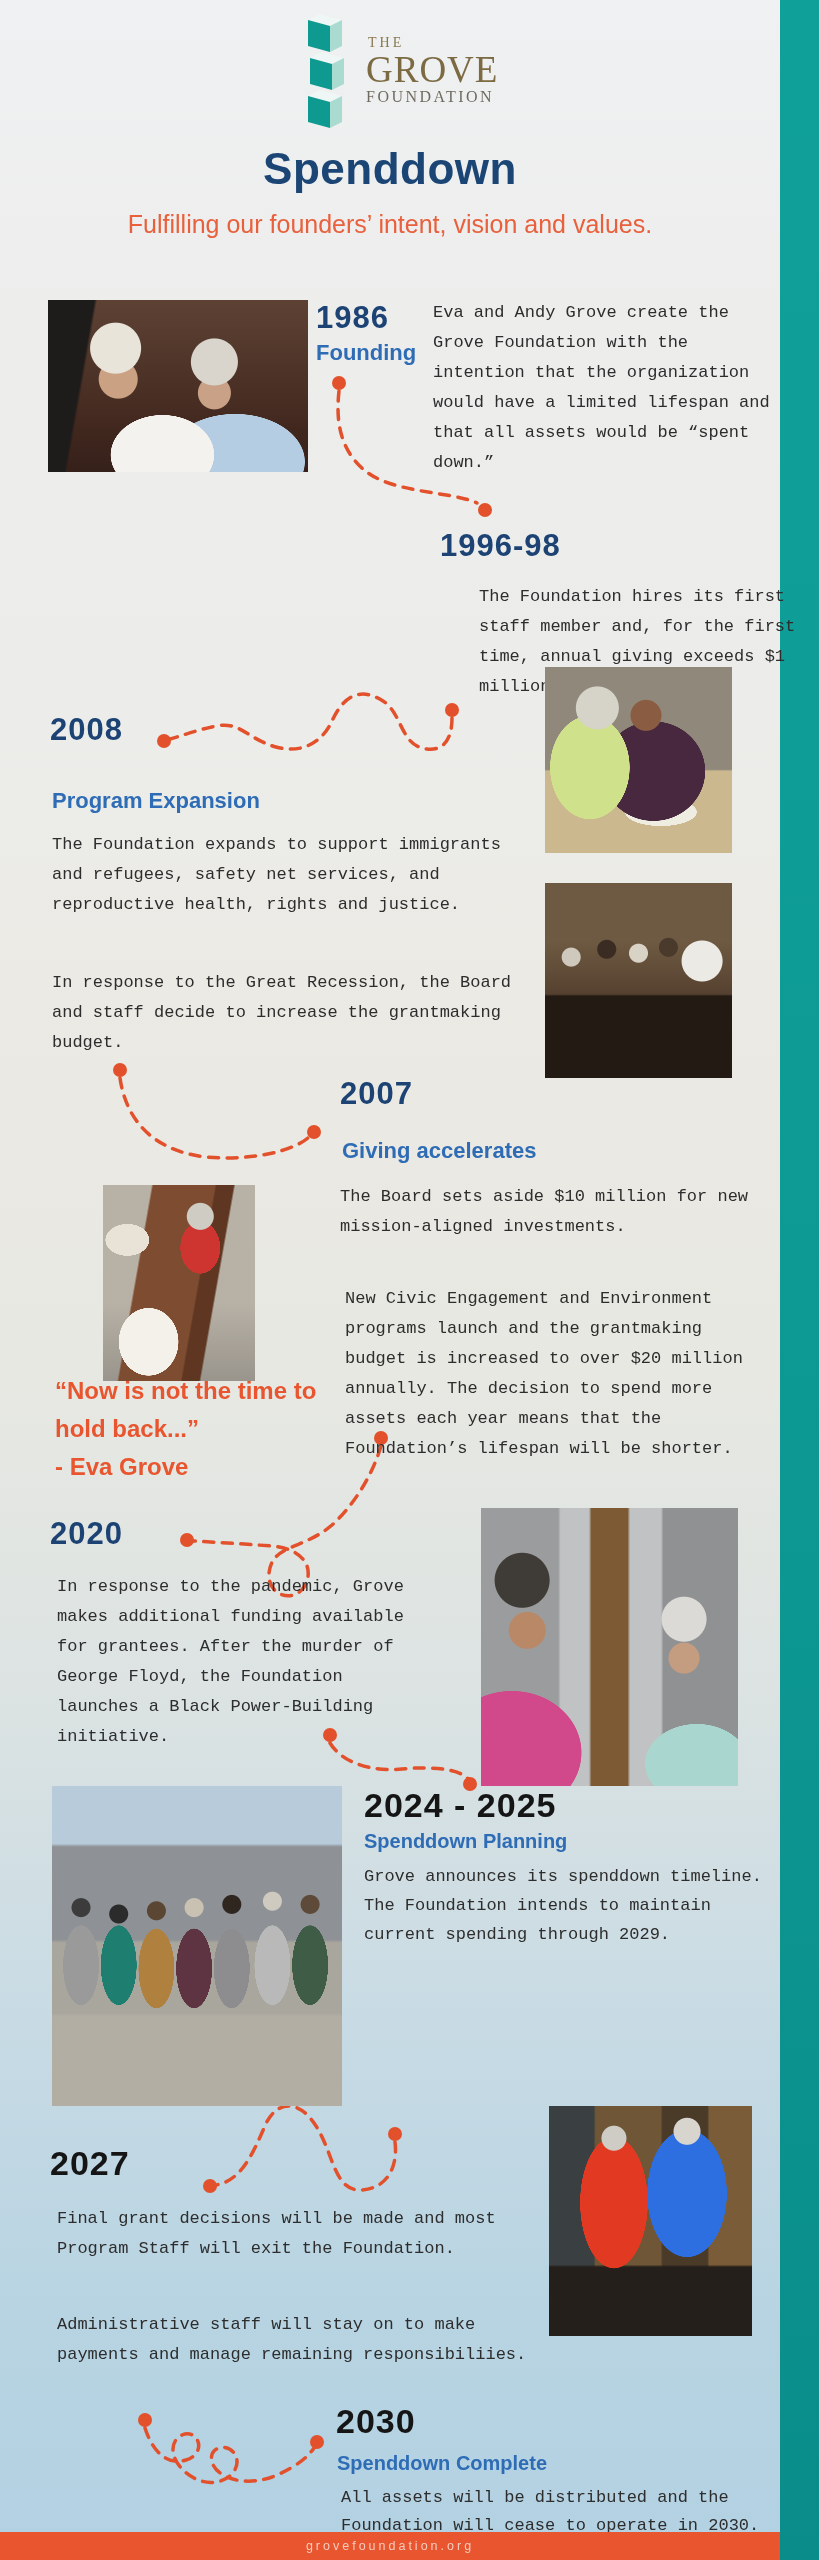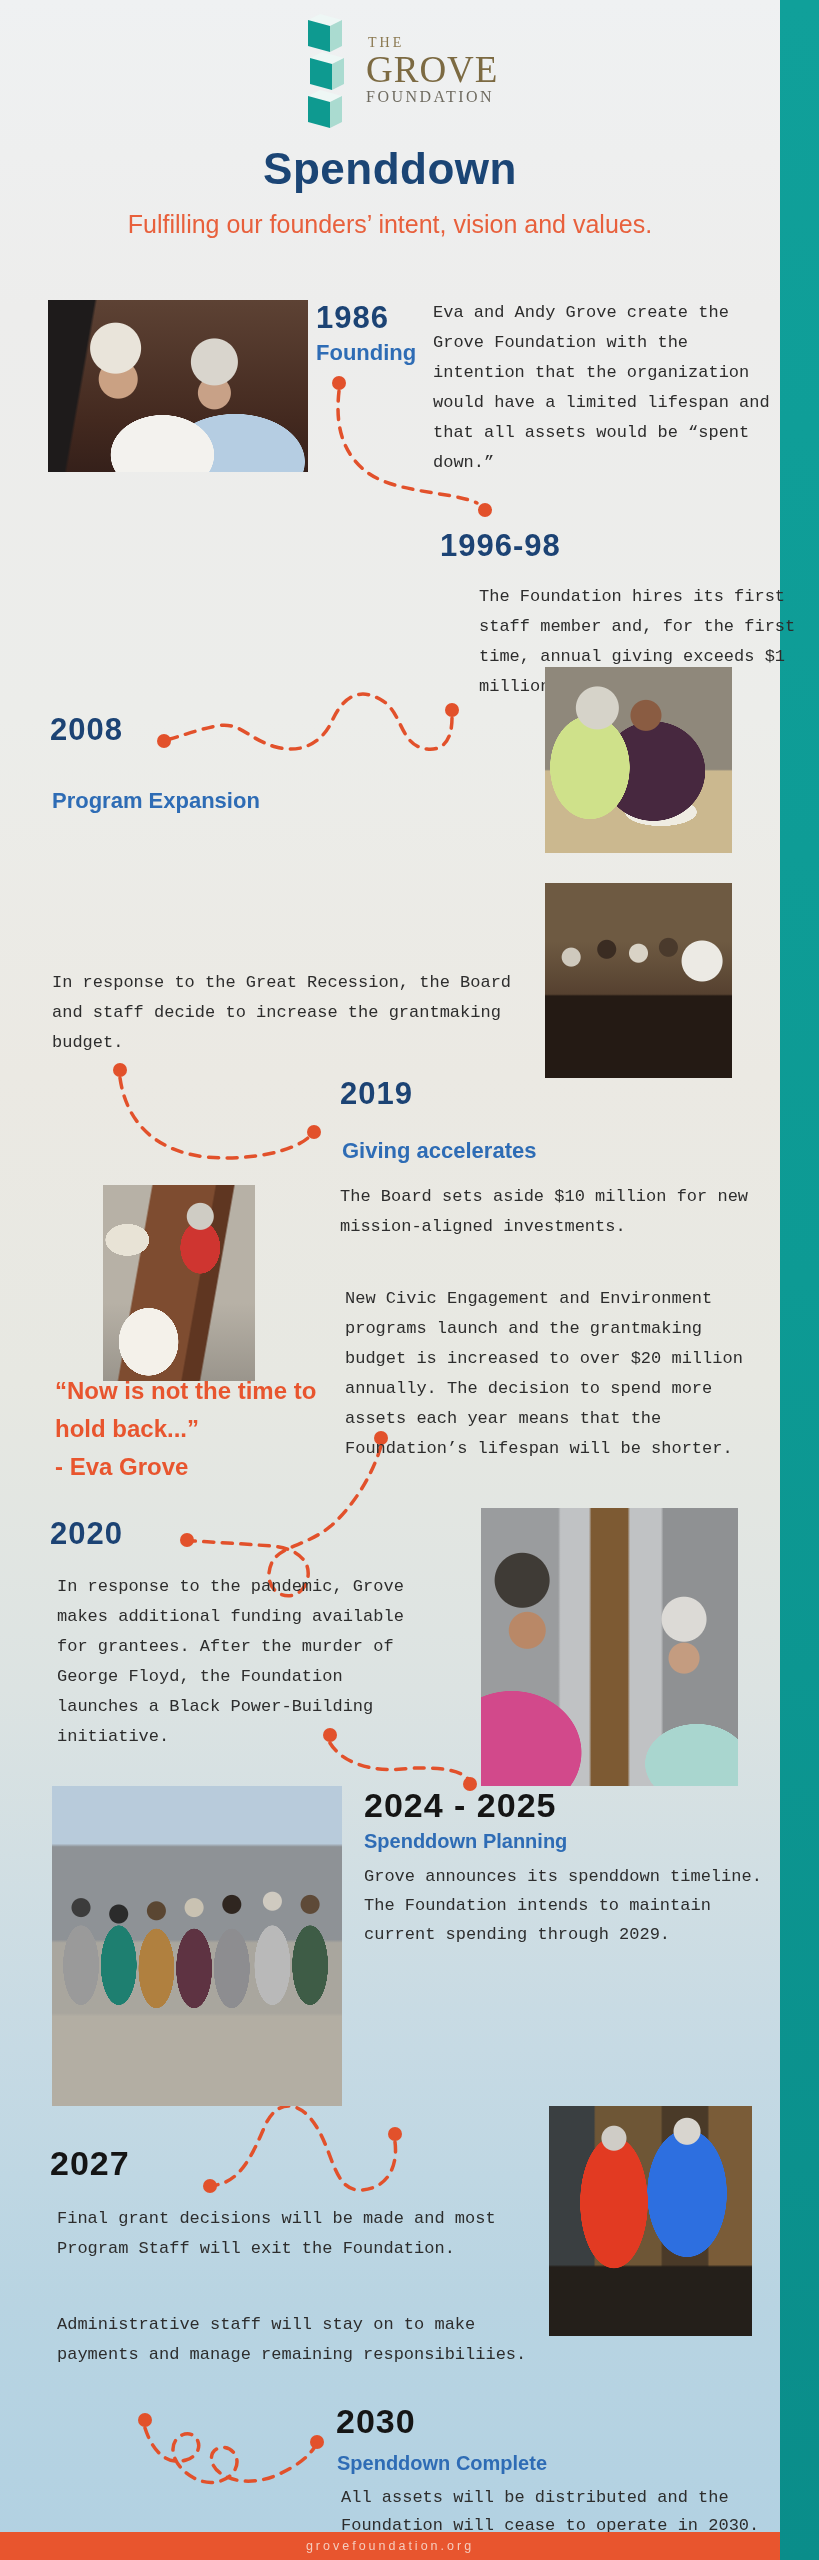--- a/index.html
+++ b/index.html
@@ -186,24 +186,25 @@
   <div class="abs year-navy" style="left:316px;top:300px;">1986</div>
   <div class="abs sub-blue" style="left:316px;top:340px;">Founding</div>
   <div class="abs body" style="left:433px;top:298px;width:340px;">Eva and Andy Grove create the Grove Foundation with the intention that the organization would have a limited lifespan and that all assets would be “spent down.”</div>
 
   <div class="abs year-navy" style="left:440px;top:528px;">1996-98</div>
   <div class="abs body" style="left:447px;top:582px;width:332px;margin-left:32px;">The Foundation hires its first staff member and, for the first time, annual giving exceeds $1 million.</div>
   <div class="photo ph-signing" title="Two staff members reviewing documents at a table"></div>
 
   <div class="abs year-navy" style="left:50px;top:712px;">2008</div>
   <div class="abs sub-blue" style="left:52px;top:788px;">Program Expansion</div>
+  <div class="abs body" style="left:52px;top:830px;width:462px;">The Foundation expands to support immigrants and refugees, safety net services, and reproductive health, rights and justice.</div>
   <div class="abs body" style="left:52px;top:968px;width:462px;">In response to the Great Recession, the Board and staff decide to increase the grantmaking budget.</div>
   <div class="photo ph-group2008" title="Board and staff group indoors"></div>
 
-  <div class="abs year-navy" style="left:340px;top:1076px;">2019</div>
+  <div class="abs year-navy" style="left:340px;top:1076px;">2007</div>
   <div class="abs sub-blue" style="left:342px;top:1138px;">Giving accelerates</div>
   <div class="abs body" style="left:340px;top:1182px;width:420px;">The Board sets aside $10 million for new mission-aligned investments.</div>
   <div class="abs body" style="left:345px;top:1284px;width:420px;">New Civic Engagement and Environment programs launch and the grantmaking budget is increased to over $20 million annually. The decision to spend more assets each year means that the Foundation’s lifespan will be shorter.</div>
   <div class="photo ph-podium" title="Speaker at a podium"></div>
 
   <div class="abs quote" style="left:55px;top:1372px;width:290px;">
     <div>“Now is not the time to hold back...”</div>
     <div>- Eva Grove</div>
   </div>
 

